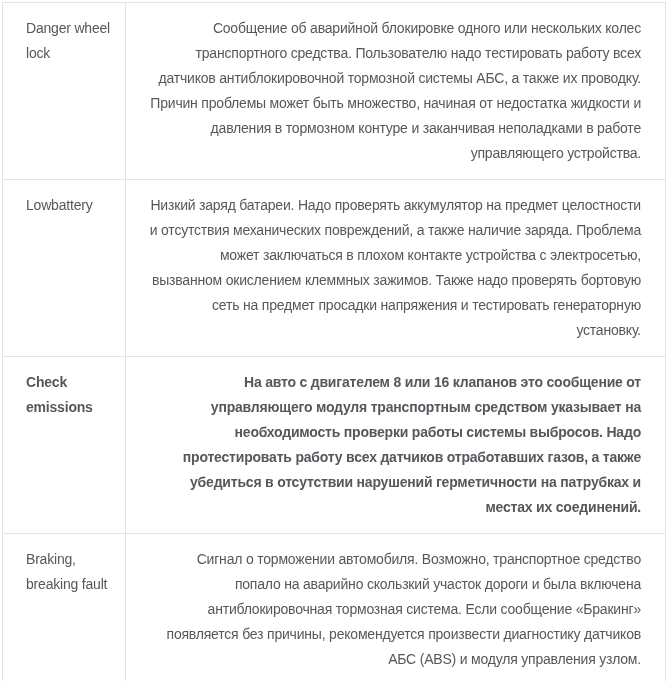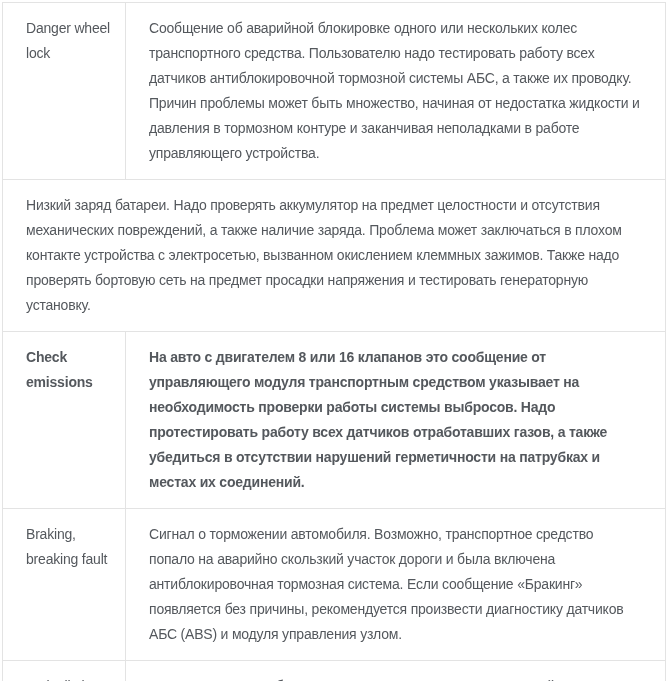--- a/index.html
+++ b/index.html
@@ -40,37 +40,41 @@
     padding: 13px 24px 13px 23px;
   }
   .cell.code {
     width: 123px;
     flex: 0 0 123px;
     border-right: 1px solid #e3e3e3;
     padding-right: 12px;
   }
   .cell.desc {
     flex: 1 1 auto;
+    text-align: right;
   }
 </style>
 </head>
 <body>
 
 <div class="error-table">
 
   <div class="row">
     <div class="cell code">
       <span>Danger wheel lock</span>
     </div>
     <div class="cell desc">
       <span>Сообщение об аварийной блокировке одного или нескольких колес транспортного средства. Пользователю надо тестировать работу всех датчиков антиблокировочной тормозной системы АБС, а также их проводку. Причин проблемы может быть множество, начиная от недостатка жидкости и давления в тормозном контуре и заканчивая неполадками в работе управляющего устройства.</span>
     </div>
   </div>
 
   <div class="row">
+    <div class="cell code">
+      <span>Lowbattery</span>
+    </div>
     <div class="cell desc">
       <span>Низкий заряд батареи. Надо проверять аккумулятор на предмет целостности и отсутствия механических повреждений, а также наличие заряда. Проблема может заключаться в плохом контакте устройства с электросетью, вызванном окислением клеммных зажимов. Также надо проверять бортовую сеть на предмет просадки напряжения и тестировать генераторную установку.</span>
     </div>
   </div>
 
   <div class="row">
     <div class="cell code">
       <span>Check emissions</span>
     </div>
     <div class="cell desc">

